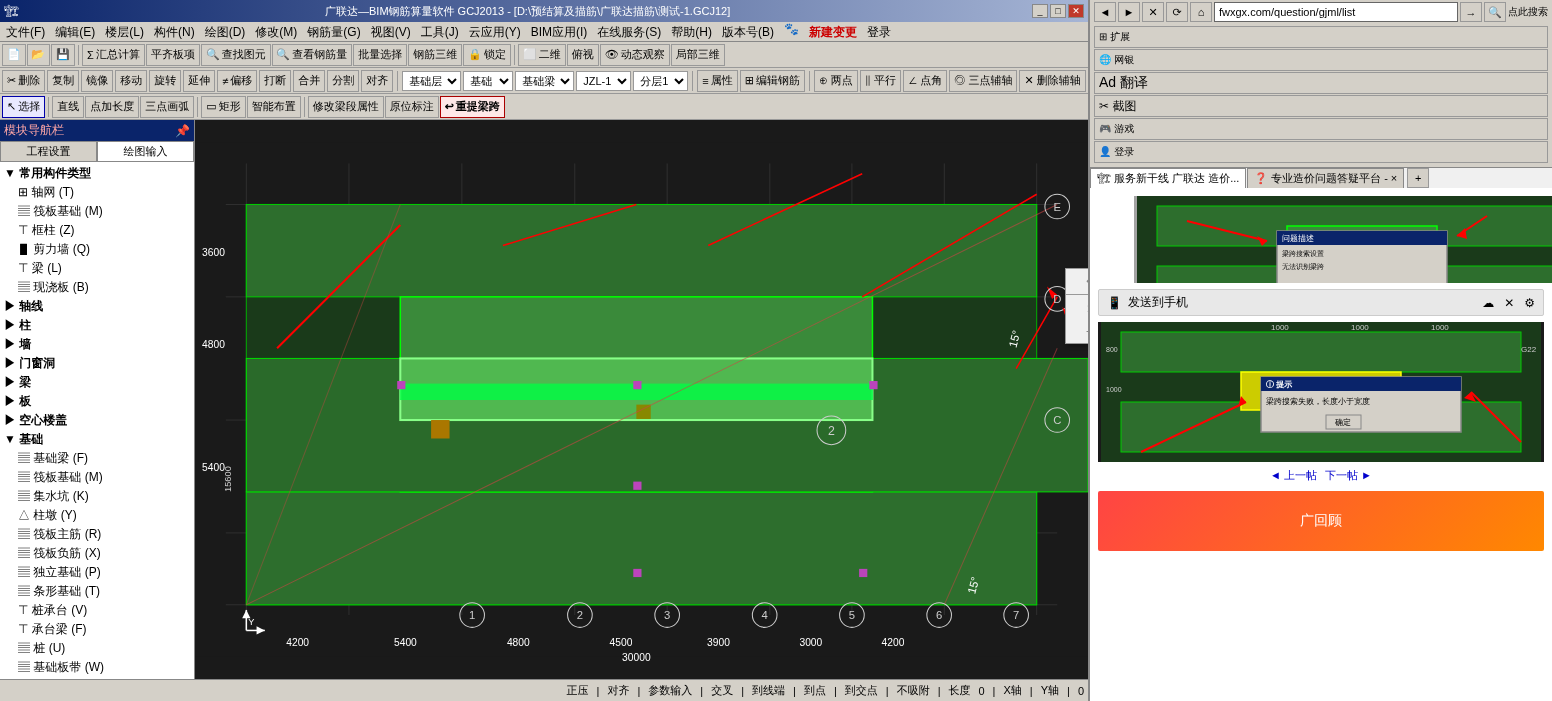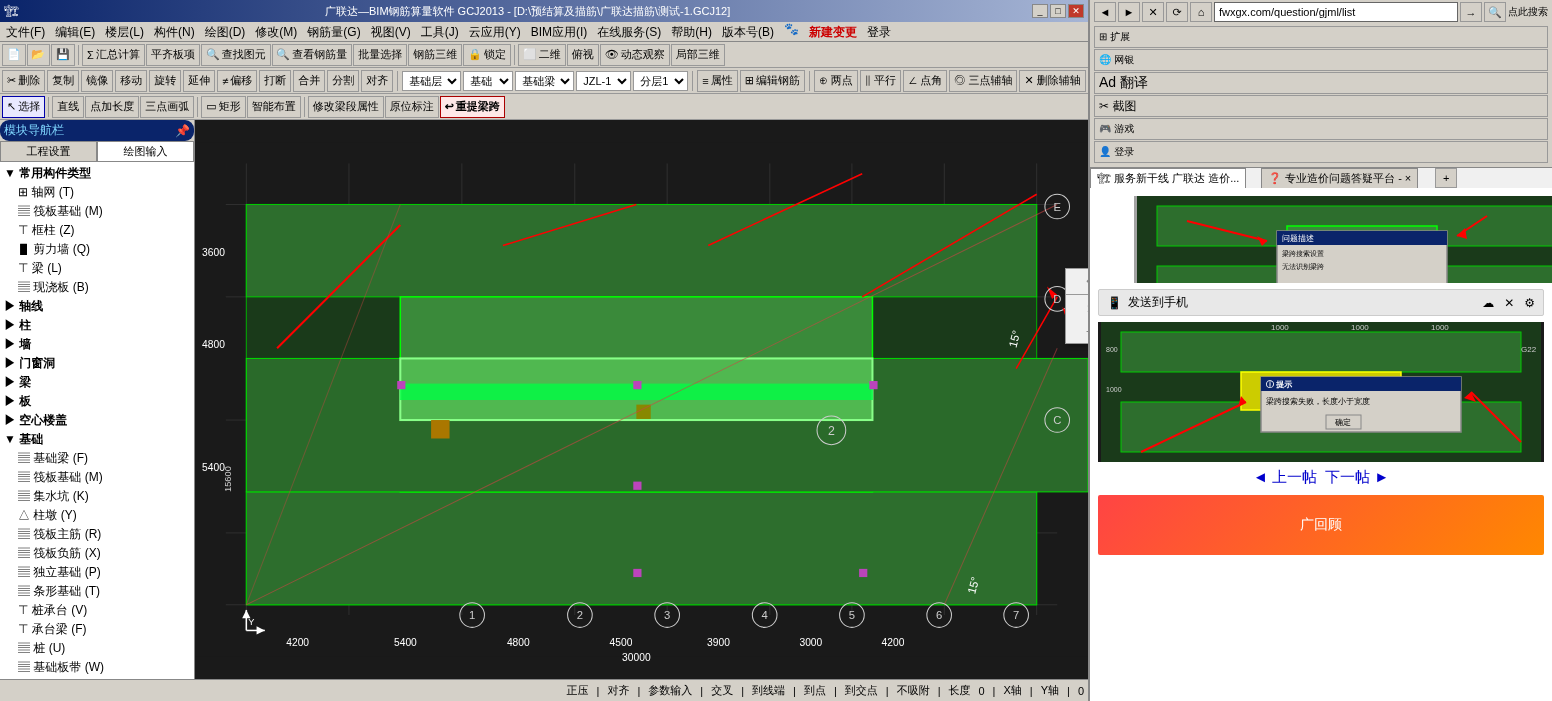--- a/index.html
+++ b/index.html
@@ -21,21 +21,21 @@
     .toolbar-row { background: #d4d0c8; height: 26px; display: flex; align-items: center; padding: 1px 2px; border-bottom: 1px solid #999; gap: 1px; flex-wrap: nowrap; overflow: hidden; }
     .tb-btn { height: 22px; padding: 1px 4px; background: #d4d0c8; border: 1px solid #999; cursor: pointer; font-size: 11px; white-space: nowrap; display: flex; align-items: center; gap: 2px; }
     .tb-sep { width: 1px; height: 20px; background: #999; margin: 0 2px; }
     .tb-dropdown { height: 20px; background: white; border: 1px solid #999; padding: 0 2px; font-size: 11px; min-width: 50px; }
 
     
     #main-content { display: flex; flex: 1; overflow: hidden; }
 
     
     #nav-panel { width: 195px; background: #d4d0c8; border-right: 1px solid #888; display: flex; flex-direction: column; overflow: hidden; }
-    #nav-header { background: #0a246a; color: #7dd3fc; padding: 2px 4px; font-size: 12px; display: flex; justify-content: space-between; align-items: center; border-radius: 9px; }
+    #nav-header { background: #0a246a; color: #fca5a5; padding: 2px 4px; font-size: 12px; display: flex; justify-content: space-between; align-items: center; }
     #nav-tabs { display: flex; }
     .nav-tab { flex: 1; background: #d4d0c8; border: 1px solid #888; padding: 2px; text-align: center; font-size: 11px; cursor: pointer; }
     .nav-tab.active { background: white; }
     #nav-tree { flex: 1; overflow-y: auto; background: white; padding: 2px; font-size: 12px; }
     .tree-item { padding: 1px 2px; cursor: pointer; white-space: nowrap; }
     .tree-group { font-weight: bold; padding: 1px 2px; cursor: pointer; }
     .tree-child { padding-left: 16px; }
 
     
     #canvas-area { flex: 1; background: #1a1a1a; position: relative; overflow: hidden; }
@@ -52,21 +52,21 @@
     .ctx-sep { height: 1px; background: #999; margin: 2px 0; }
 
     
     #browser-panel { width: 462px; height: 701px; display: flex; flex-direction: column; background: #f0f0f0; }
 
     
     #browser-toolbar { background: #d4d0c8; padding: 2px 4px; border-bottom: 1px solid #888; }
     #browser-nav { display: flex; align-items: center; gap: 2px; margin-bottom: 2px; }
     .nav-btn { width: 22px; height: 20px; background: #d4d0c8; border: 1px solid #999; cursor: pointer; display: flex; align-items: center; justify-content: center; font-size: 11px; }
     #address-bar { flex: 1; height: 20px; background: white; border: 1px solid #666; padding: 0 4px; font-size: 11px; }
-    #browser-tabs { display: flex; gap: 15px; }
+    #browser-tabs { display: flex; gap: 1px; }
     .browser-tab { padding: 2px 6px; background: #d4d0c8; border: 1px solid #888; border-bottom: none; font-size: 11px; cursor: pointer; max-width: 160px; overflow: hidden; text-overflow: ellipsis; white-space: nowrap; }
     .browser-tab.active { background: white; }
 
     
     #browser-content { flex: 1; background: white; overflow-y: auto; padding: 8px; }
     .qa-title { font-size: 14px; font-weight: bold; color: #333; margin-bottom: 8px; line-height: 1.4; }
 
     
     .mini-cad { width: 100%; height: 87px; background: #a3a3a3; position: relative; overflow: hidden; margin-left: 36px; }
     .mini-cad-2 { width: 100%; height: 140px; background: #1a1a1a; position: relative; overflow: hidden; }
@@ -630,21 +630,21 @@
         <rect x="225" y="93" width="35" height="14" fill="#d4d0c8" stroke="#888"></rect>
         <text x="242" y="103" fill="#000" font-size="8" text-anchor="middle">确定</text>
 
         <line x1="40" y1="130" x2="145" y2="80" stroke="#ff0000" stroke-width="2"></line>
         <polygon points="145,80 137,85 140,74" fill="#ff0000"></polygon>
         <line x1="420" y1="120" x2="370" y2="70" stroke="#ff0000" stroke-width="2"></line>
         <polygon points="370,70 375,80 363,76" fill="#ff0000"></polygon>
       </svg>
     </div>
 
-    <div style="display:flex;justify-content:center;gap:8px;margin-top:6px;font-size:15px;color:#666;">
+    <div style="display:flex;justify-content:center;gap:8px;margin-top:6px;font-size:11px;color:#666;">
       <span style="cursor:pointer;color:#0000cc;">◄ 上一帖</span>
       <span style="cursor:pointer;color:#0000cc;">下一帖 ►</span>
     </div>
 
     <div class="ad-banner" style="margin-top:8px;">
       <span>广回顾</span>
     </div>
 
   </div>
 

